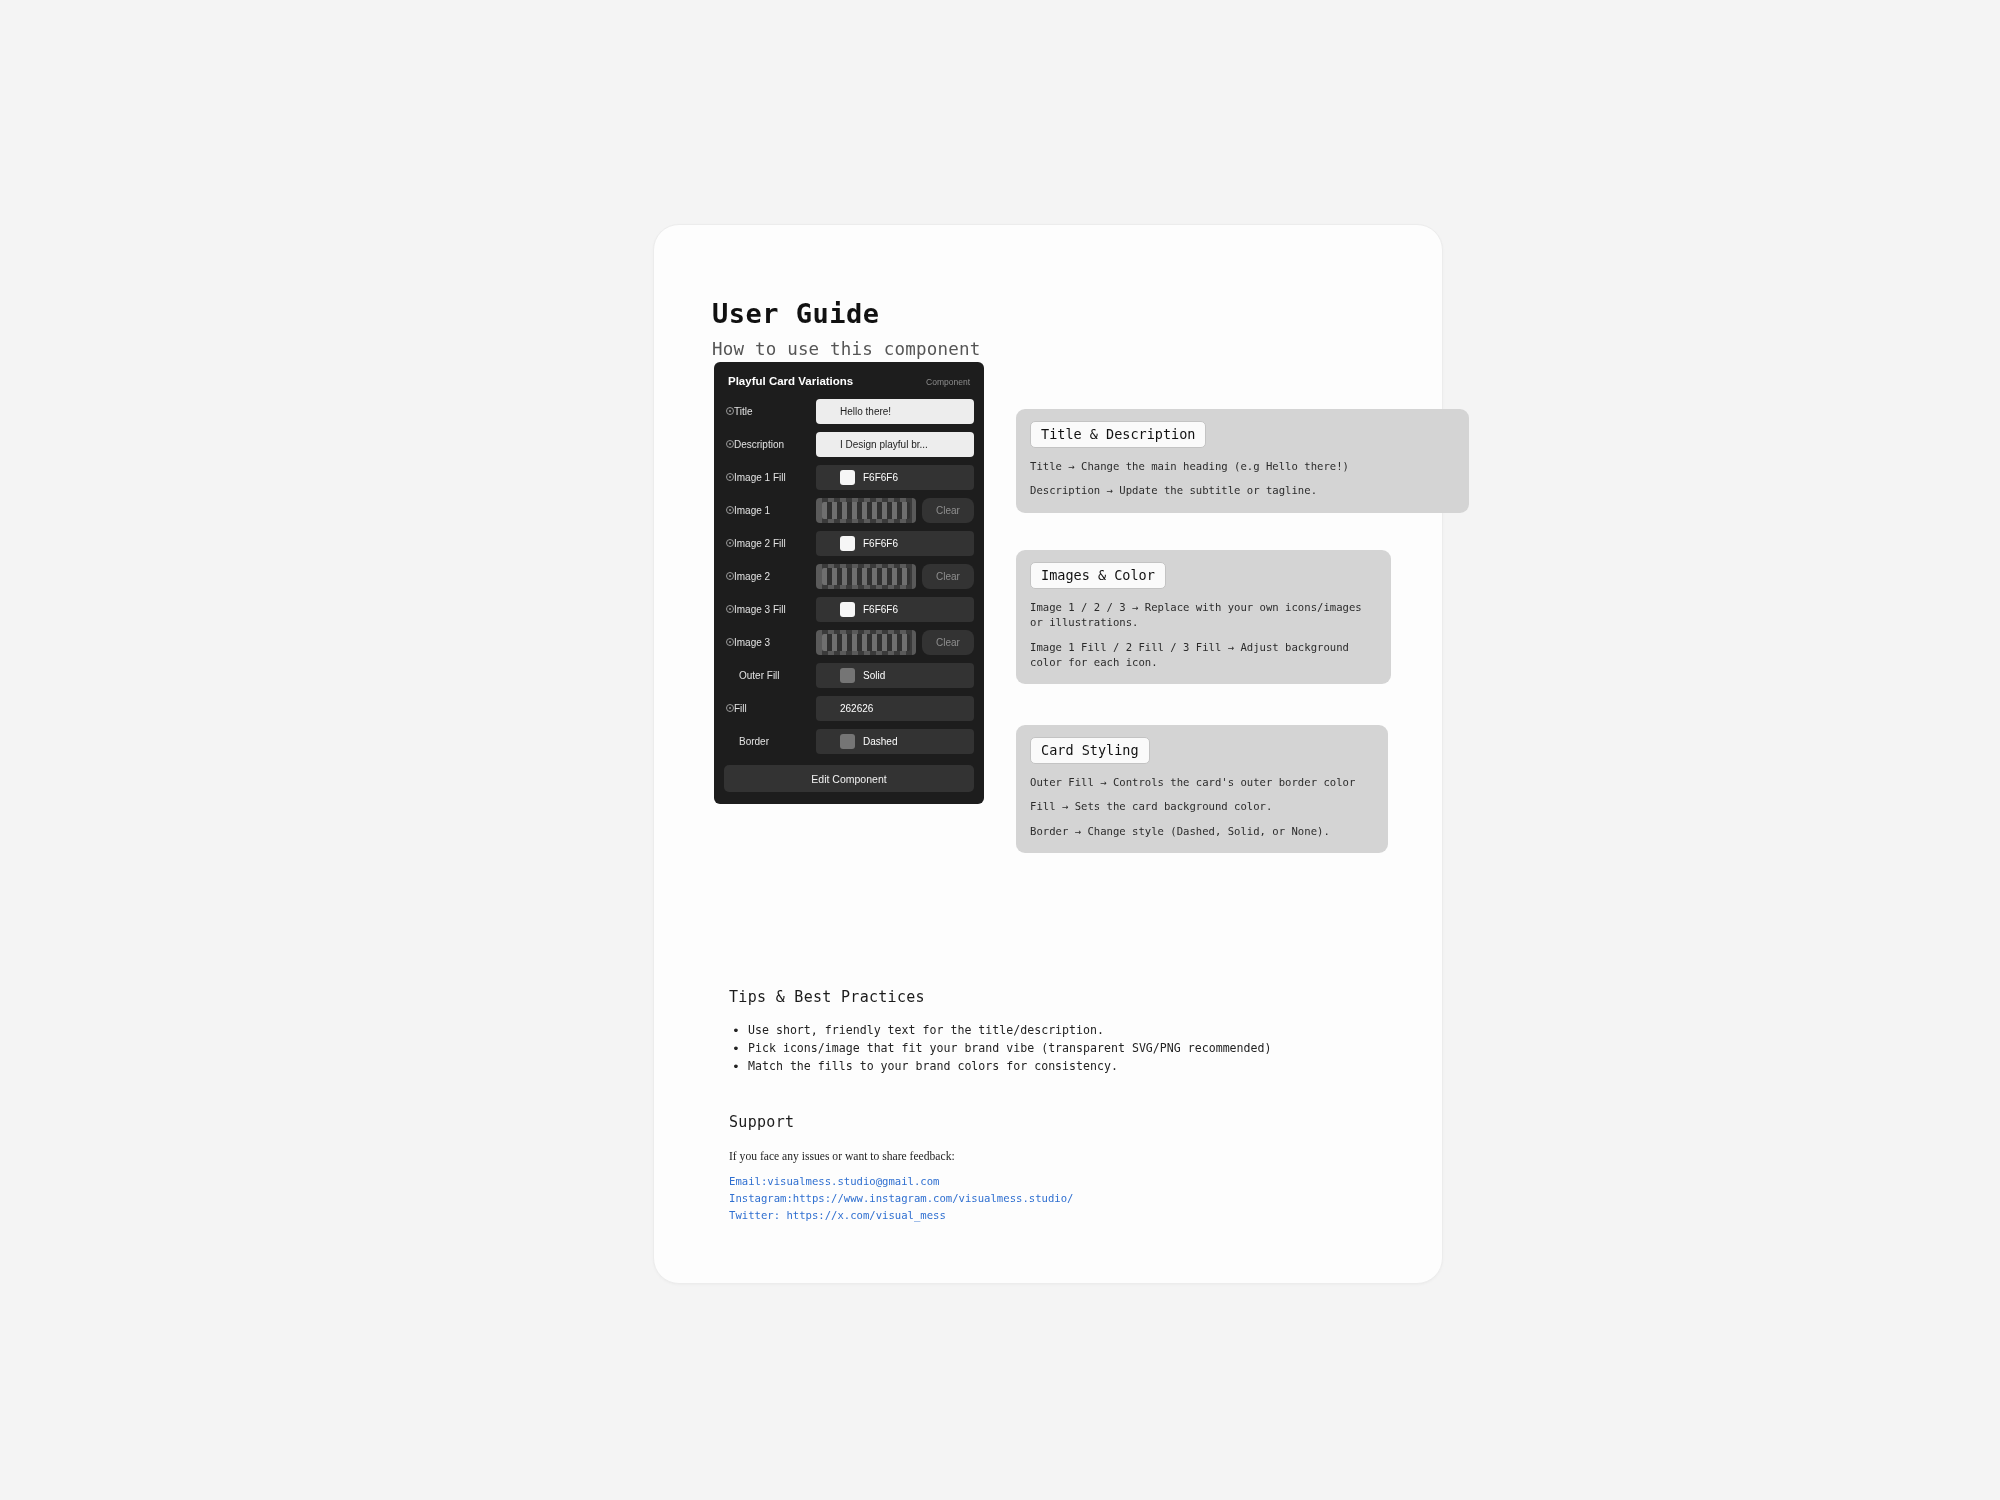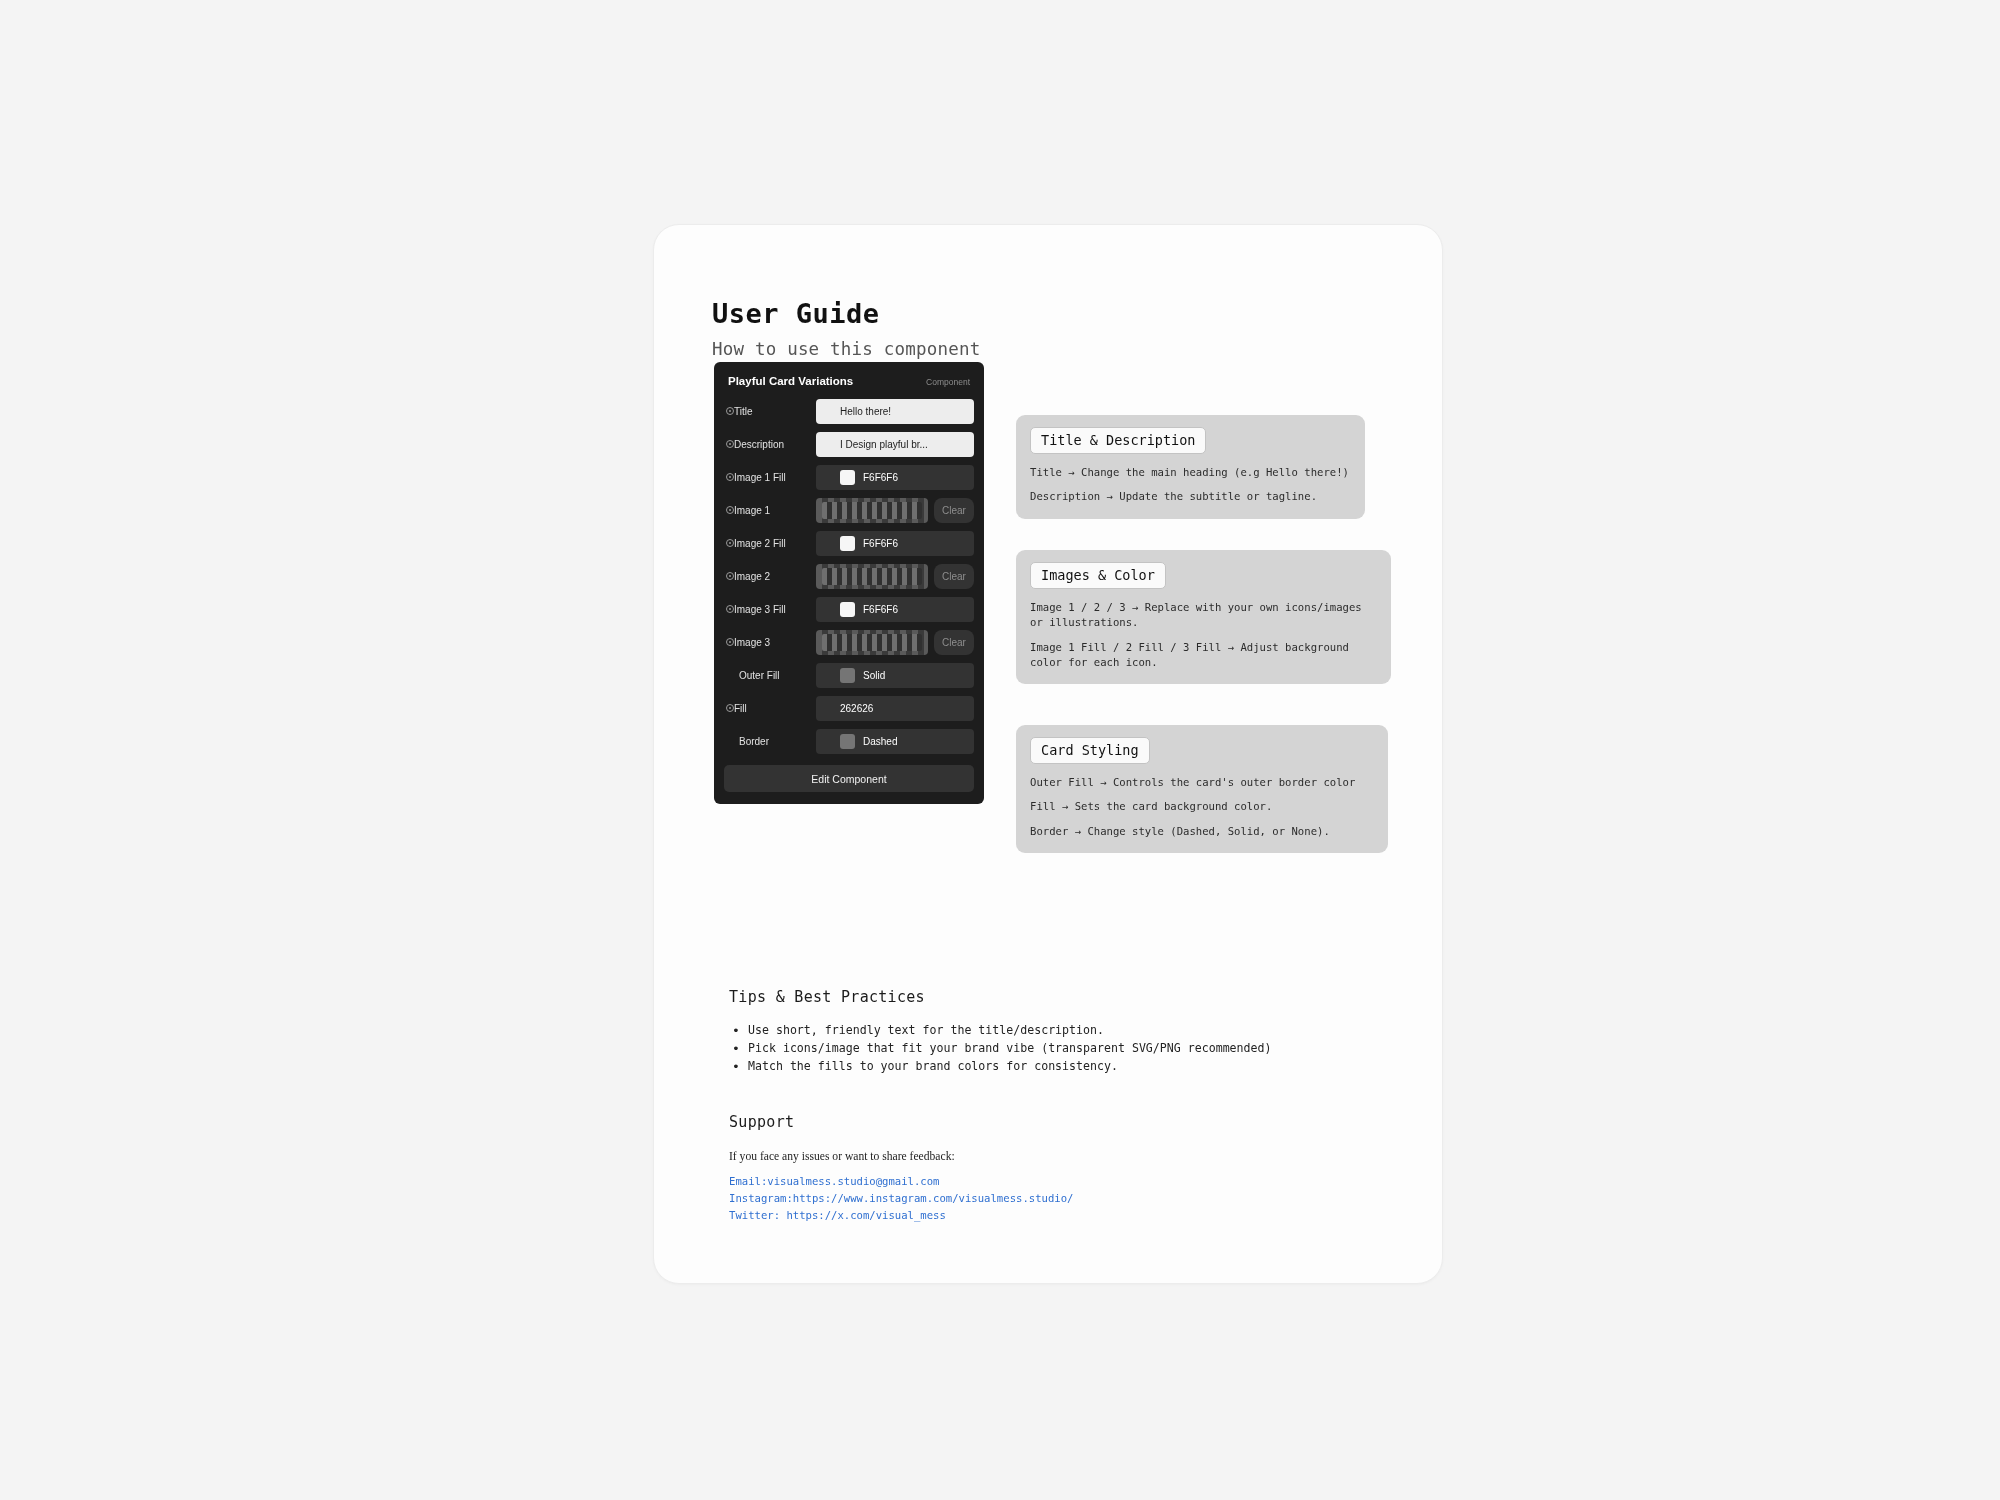--- a/index.html
+++ b/index.html
@@ -115,21 +115,21 @@
       #3a3a3a;
     position: relative; overflow: hidden;
     margin-right: 6px;
   }
   .thumb::after {
     content: ""; position: absolute; inset: 4px 6px;
     background: repeating-linear-gradient(90deg,#6f6f6f 0 5px,#303030 5px 10px);
     border-radius: 2px;
   }
   .clear-btn {
-    width: 40px; height: 25px; border-radius: 8px;
+    width: 52px; height: 25px; border-radius: 8px;
     background: #333333;
     display: flex; align-items: center; justify-content: center;
     font-family: "Liberation Sans", sans-serif;
     font-size: 10px; color: #8e8e8e;
   }
   .edit-btn {
     margin-top: 10px;
     height: 27px;
     background: #333333;
     border-radius: 5px;
@@ -327,21 +327,21 @@
         </div>
         <div class="field">
           <span class="swatch grey"></span>
           <span class="field-val">Dashed</span>
         </div>
       </div>
 
       <div class="edit-btn">Edit Component</div>
     </div>
 
-    <div class="expl" style="left:362px; top:190px; width:349px;">
+    <div class="expl" style="left:362px; top:184px; width:453px;">
       <div class="expl-chip">Title &amp; Description</div>
       <p>Title → Change the main heading (e.g Hello there!)</p>
       <p>Description → Update the subtitle or tagline.</p>
     </div>
 
     <div class="expl" style="left:362px; top:325px; width:375px;">
       <div class="expl-chip">Images &amp; Color</div>
       <p>Image 1 / 2 / 3 → Replace with your own icons/images or illustrations.</p>
       <p>Image 1 Fill / 2 Fill / 3 Fill → Adjust background color for each icon.</p>
     </div>

